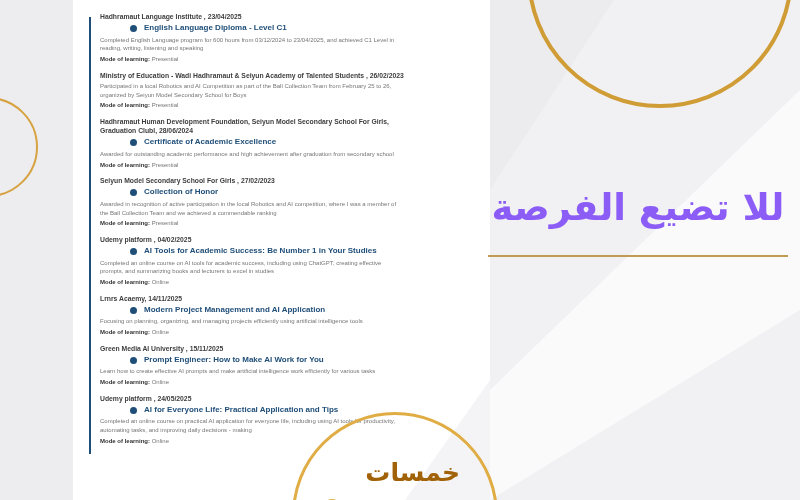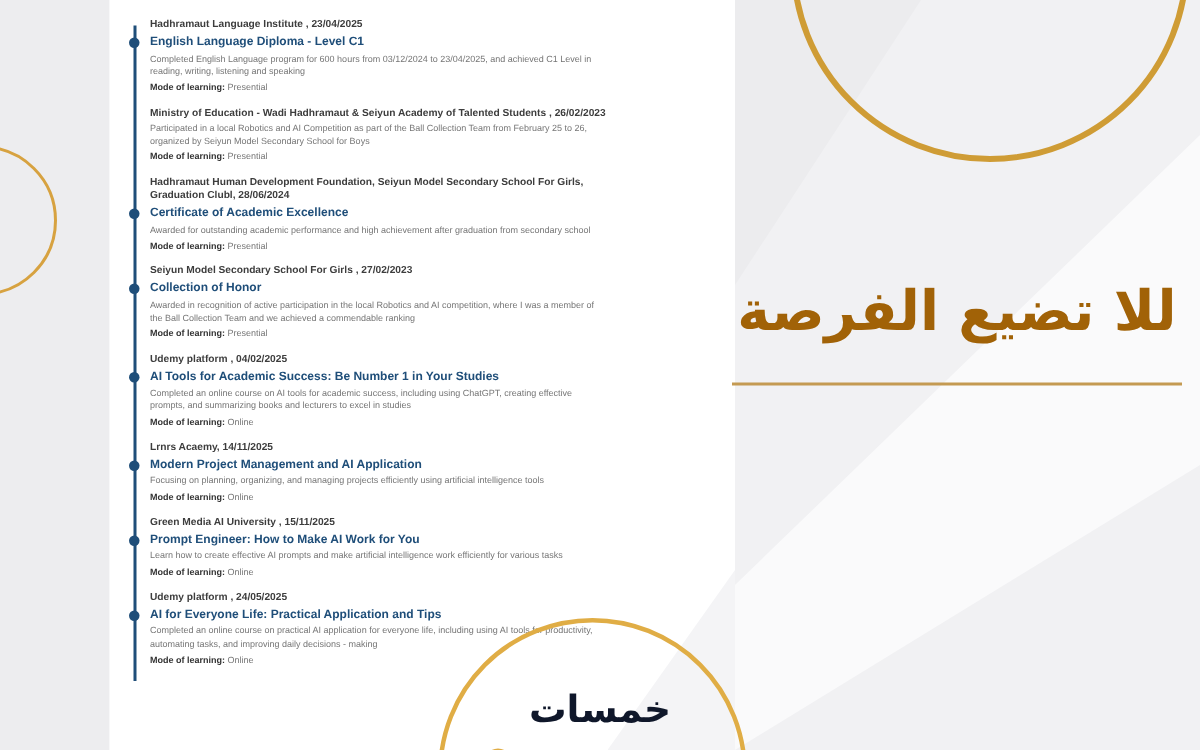--- a/index.html
+++ b/index.html
@@ -23,31 +23,31 @@
     border-radius:50%;border:4px solid #cf9c35;box-sizing:border-box;}
   .gold-circle-bottom{position:absolute;left:292px;top:412px;width:206px;height:206px;
     border-radius:50%;border:3px solid #e0ad45;box-sizing:border-box;}
   .gold-circle-left{position:absolute;left:-62px;top:97px;width:100px;height:100px;
     border-radius:50%;border:2px solid #d7a240;box-sizing:border-box;}
   .gold-dot-bottom{position:absolute;left:323px;top:499px;width:18px;height:18px;
     border-radius:50%;border:2px solid #e0ad45;box-sizing:border-box;}
   
   .heading-wrap{position:absolute;left:488px;top:186px;width:300px;text-align:center;direction:rtl;}
   .heading{font-family:"DejaVu Sans",sans-serif;font-weight:bold;font-size:37px;
-    color:#a16207;line-height:1.2;}
+    color:#8b5cf6;line-height:1.2;}
   .heading-underline{position:absolute;left:488px;top:255px;width:300px;height:2px;background:#c49a52;}
   
-  .watermark{position:absolute;left:340px;top:458px;width:120px;text-align:center;direction:rtl;
-    font-family:"DejaVu Sans",sans-serif;font-weight:bold;font-size:25px;color:#0f172a;}
+  .watermark{position:absolute;left:340px;top:458px;width:120px;text-align:right;direction:rtl;
+    font-family:"DejaVu Sans",sans-serif;font-weight:bold;font-size:25px;color:#a16207;}
   
   .timeline-line{position:absolute;left:16px;top:17px;width:2px;height:437px;background:#1f4e79;}
   .timeline-list{position:absolute;left:27px;top:12px;width:312px;}
   .entry{margin-bottom:7px;}
   .org{font-size:6.8px;font-weight:bold;color:#3d3d3d;line-height:1.35;margin-bottom:2px;max-width:306px;}
-  .title-row{position:relative;margin-bottom:2px;}
+  .title-row{position:relative;margin-bottom:2px;margin-left:44px;}
   .dot{position:absolute;left:-14px;top:2px;width:7px;height:7px;border-radius:50%;background:#1f4e79;}
   .title{font-size:8px;font-weight:bold;color:#1f4e79;line-height:1.3;max-width:306px;}
   .desc{font-size:6px;color:#767676;line-height:1.45;max-width:306px;margin-bottom:3px;}
   .mode{font-size:6px;line-height:1.3;}
   .mode-label{font-weight:bold;color:#333333;}
   .mode-value{color:#767676;}
 </style>
 </head>
 <body>
 

